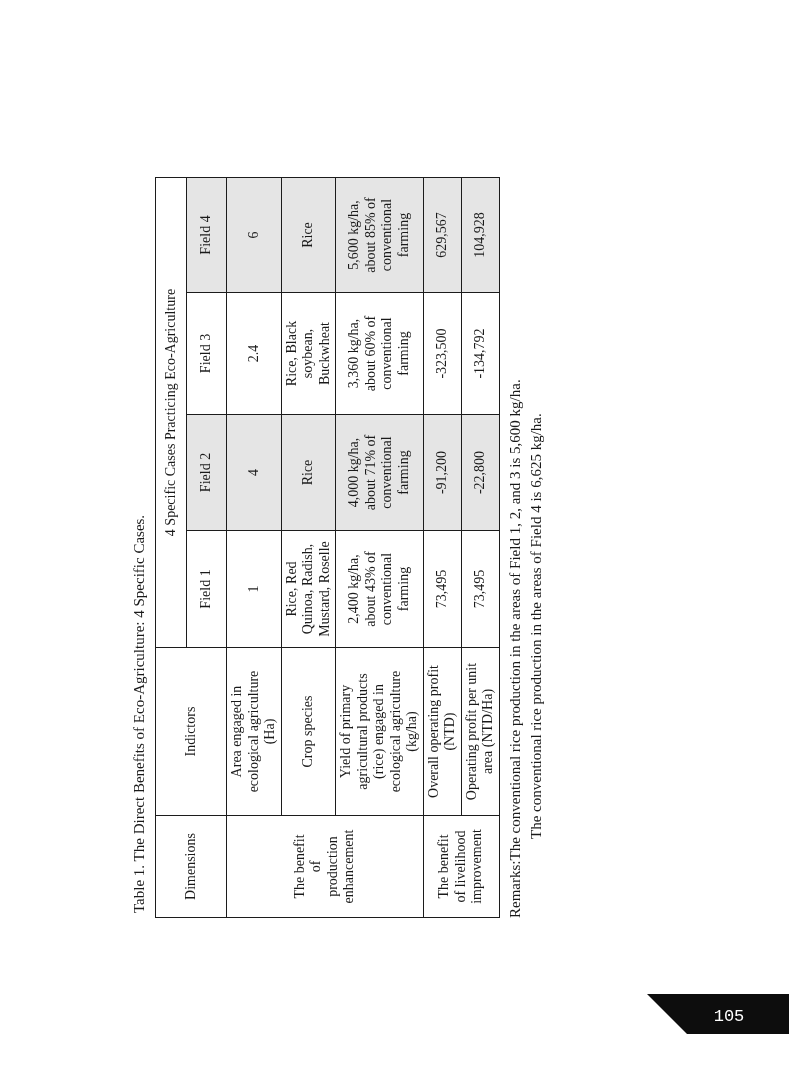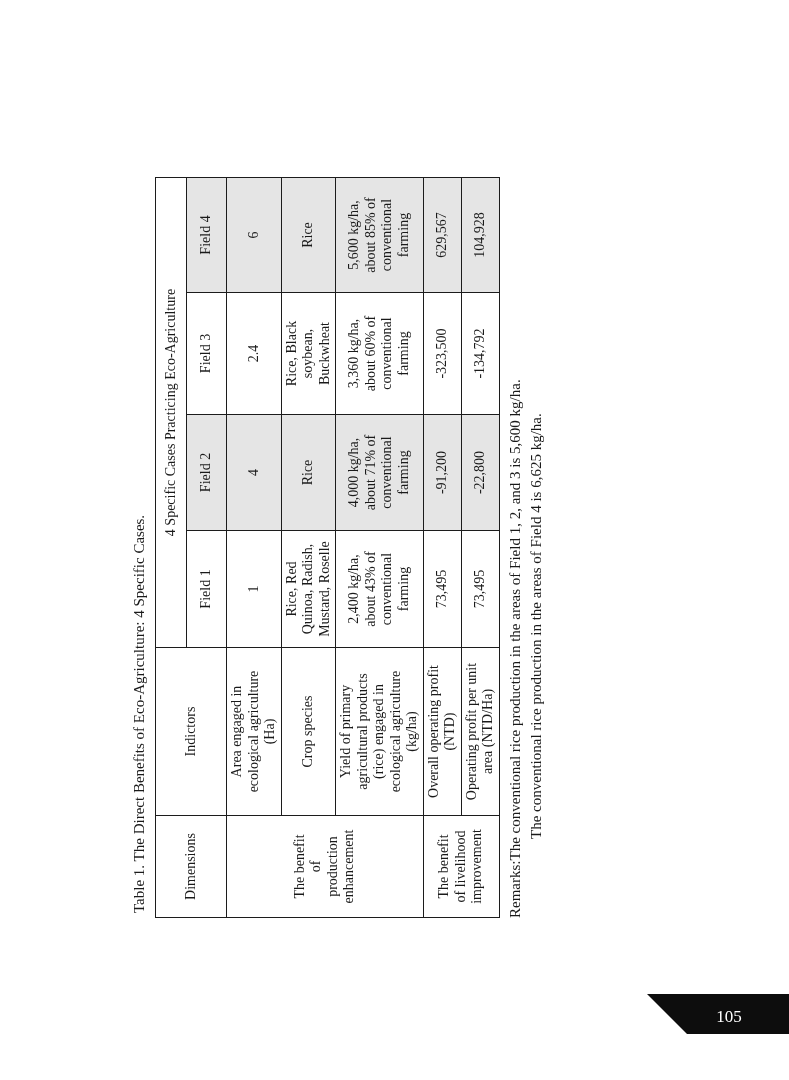--- a/index.html
+++ b/index.html
@@ -64,21 +64,21 @@
     left:645px; top:994px;
     width:144px; height:40px;
     background:#0d0d0d;
     clip-path:polygon(2px 0, 144px 0, 144px 48px, 50px 48px);
     display:flex;
     align-items:center;
     justify-content:center;
     padding-left:24px;
     padding-top:5px;
     color:#ffffff;
-    font-family:Liberation Serif, serif;
+    font-family:Liberation Mono, monospace;
     font-size:17px;
   }
 </style>
 </head>
 <body>
 
 <div class="sheet">
 
   <div class="rot">
 

